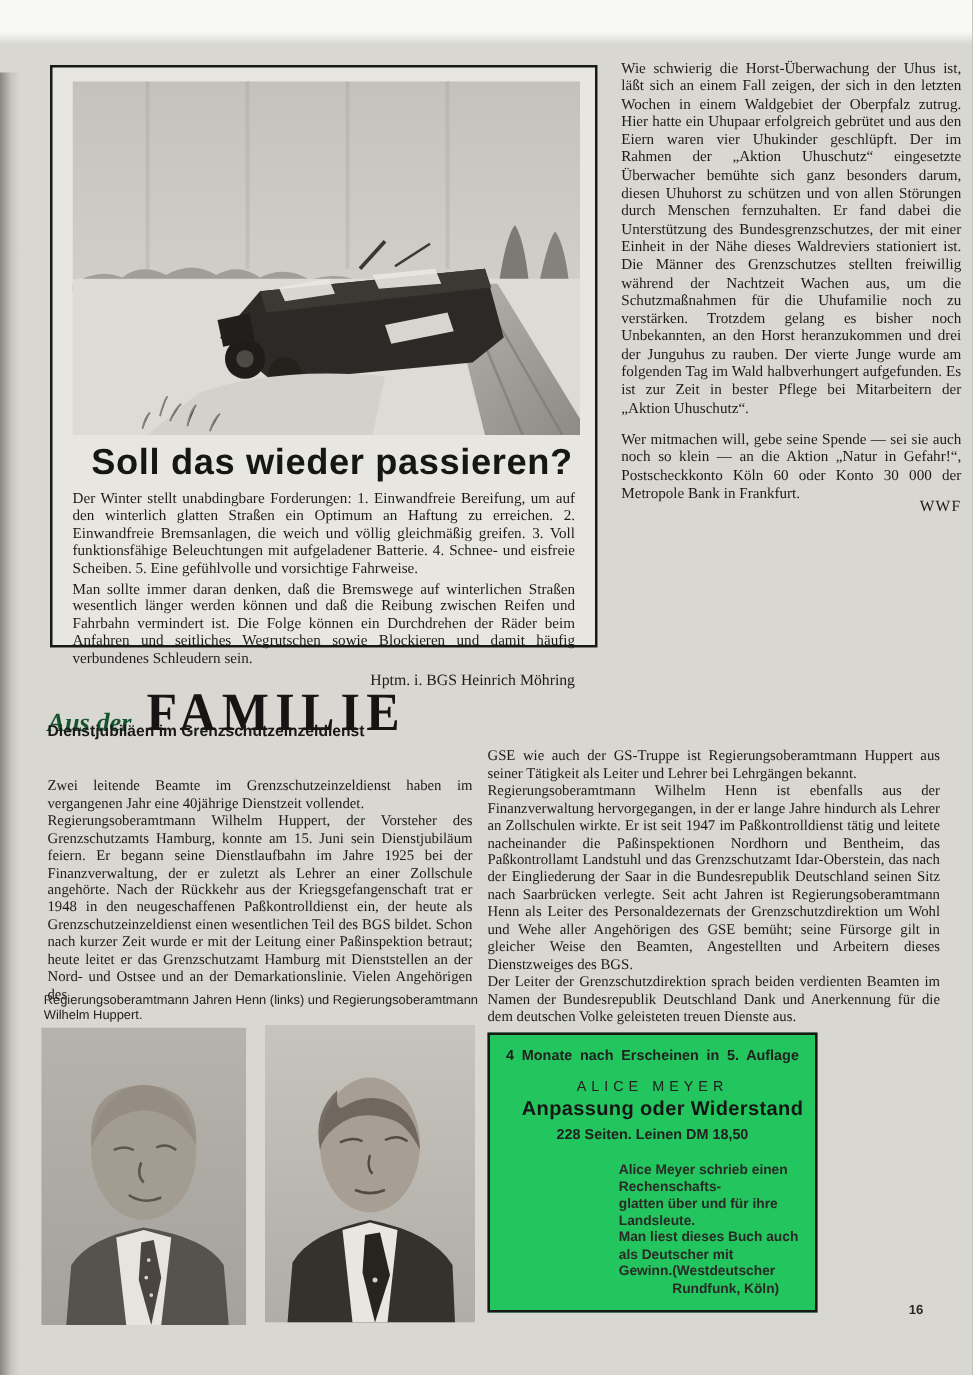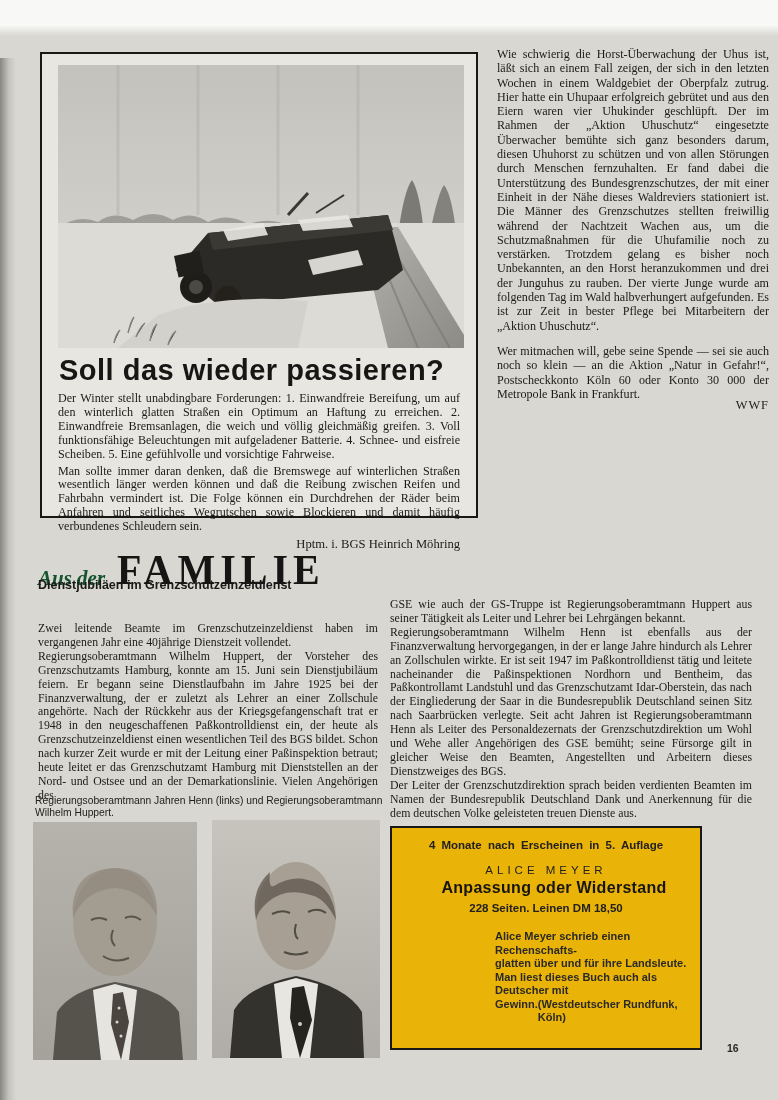--- a/index.html
+++ b/index.html
@@ -16,21 +16,21 @@
   
   .winter-box {
     position:absolute; left:40px; top:52px; width:438px; height:466px;
     border:2px solid #181816; background:#e7e6e1; box-sizing:border-box;
     padding:11px 16px 0 16px;
   }
   .crash-photo { width:406px; height:283px; display:block; }
   .winter-headline {
     font-family:"Liberation Sans", sans-serif; font-weight:bold;
     font-size:29px; letter-spacing:.5px; color:#161614;
-    margin:6px 0 5px 1px; white-space:nowrap;
+    margin:6px 0 5px 15px; white-space:nowrap;
   }
   .winter-body p {
     margin:0 0 3px 0; font-size:12.1px; line-height:13.9px;
     text-align:justify; hyphens:auto;
   }
   .winter-signature { text-align:right; font-size:12.6px; margin-top:1px; }
 
   
   .uhu-col { position:absolute; left:497px; top:47px; width:272px; }
   .uhu-col p { margin:0 0 11px 0; font-size:12.1px; line-height:14.3px;
@@ -53,22 +53,22 @@
   .photo-caption { position:absolute; left:35px; top:795px; width:358px;
     font-family:"Liberation Sans", sans-serif; font-size:10.3px; line-height:11.8px; color:#22211f; }
 
   
   .portrait { position:absolute; display:block; }
   .portrait-left  { left:33px;  top:822px; width:164px; height:238px; }
   .portrait-right { left:212px; top:820px; width:168px; height:238px; }
 
   
   .ad-box {
-    position:absolute; left:390px; top:826px; width:312px; height:224px;
-    border:2px solid #181816; background:#eab308; box-sizing:border-box;
+    position:absolute; left:390px; top:826px; width:264px; height:224px;
+    border:2px solid #181816; background:#22c55e; box-sizing:border-box;
     font-family:"Liberation Sans", sans-serif; color:#22211f;
   }
   .ad-topline { text-align:center; font-weight:bold; font-size:11.5px; word-spacing:3px; margin-top:11px; }
   .ad-author  { text-align:center; font-size:11.5px; letter-spacing:4px; margin-top:13px; }
   .ad-title   { text-align:center; font-weight:bold; font-size:16px; letter-spacing:.3px; margin-top:3px; color:#161514;padding-left:16px; }
   .ad-subtitle{ font-weight:bold; font-size:11.5px; margin:8px 10px 0 10px;
     text-align:justify; text-align-last:justify; }
   .ad-details { text-align:center; font-weight:bold; font-size:11.5px; margin-top:5px; }
   .ad-quote   { margin:16px 8px 0 103px; font-weight:bold; font-size:11px; line-height:13.5px; color:#2a2926; }
   .ad-quote-split { display:flex; justify-content:space-between; }

